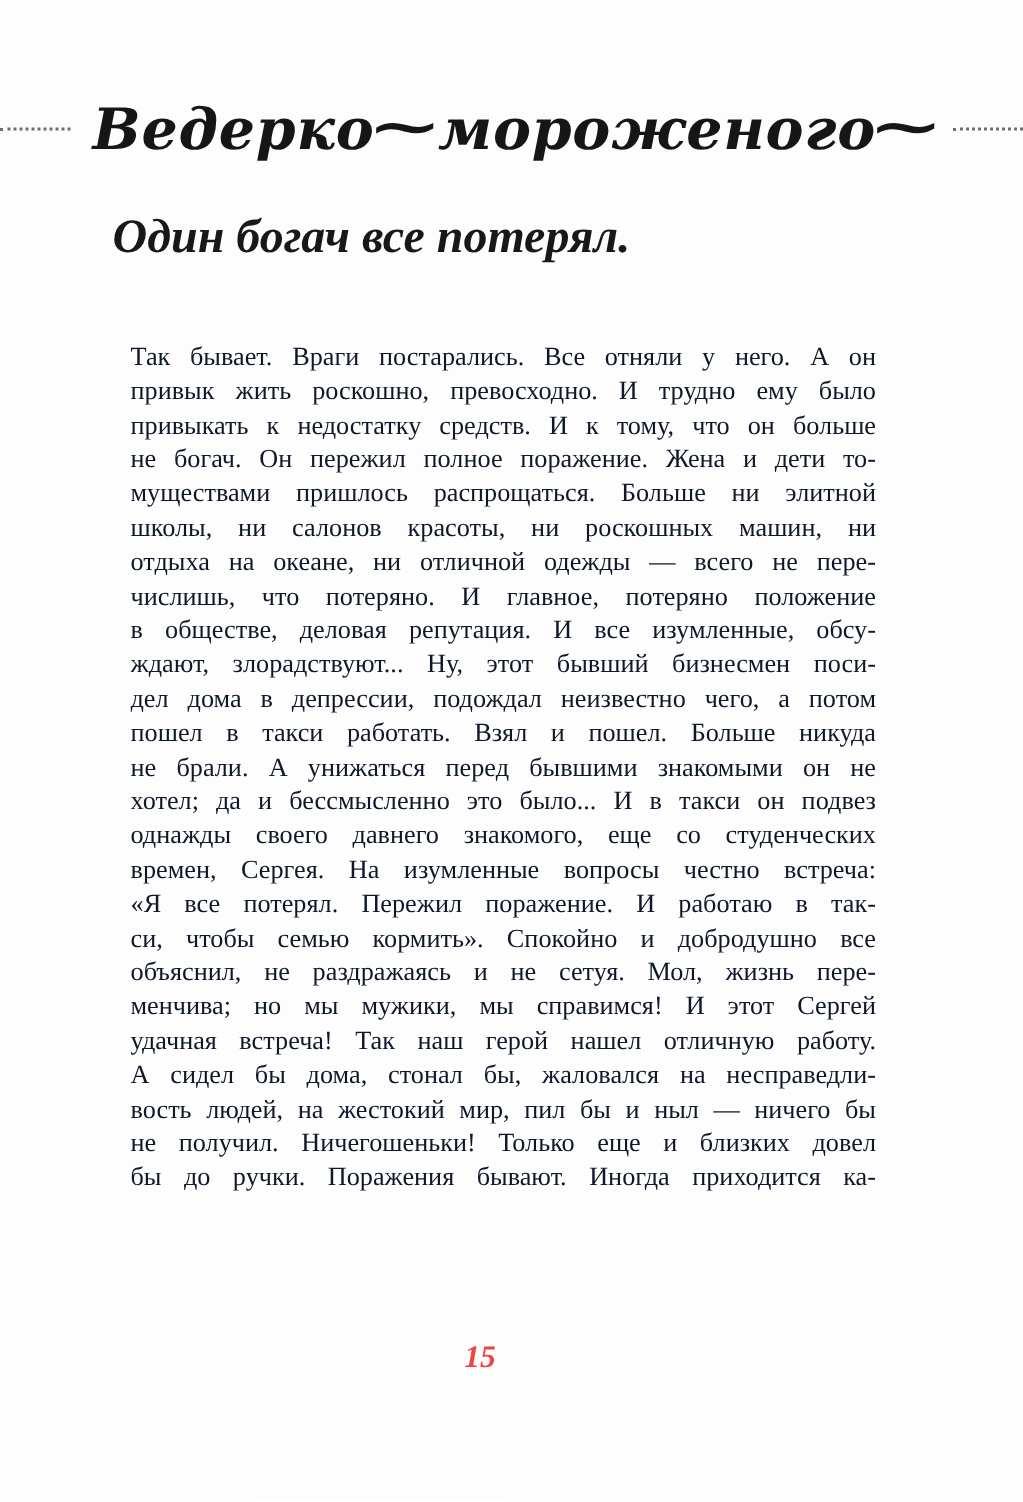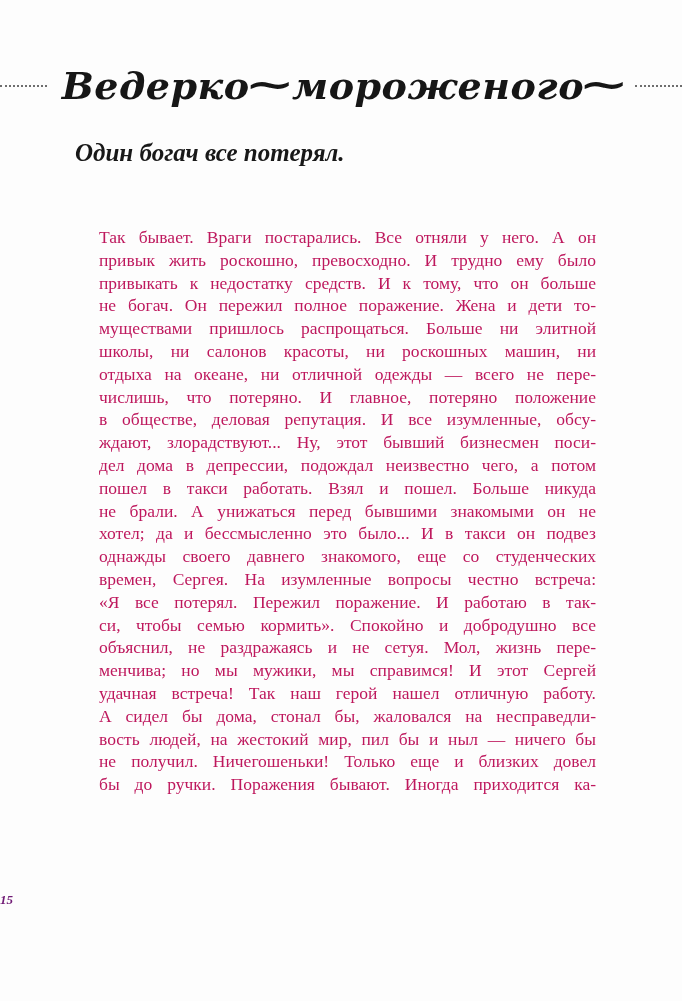--- a/index.html
+++ b/index.html
@@ -61,57 +61,57 @@
     vertical-align: 2px;
   }
 
   
   .story-title {
     position: absolute;
     top: 139px;
     left: 75px;
     margin: 0;
     font-family: "Liberation Serif", serif;
-    font-size: 25px;
+    font-size: 32px;
     font-style: italic;
     font-weight: bold;
     color: #181818;
     white-space: nowrap;
   }
 
   
   .body-text {
     position: absolute;
     top: 226px;
-    left: 99px;
+    left: 87px;
     width: 497px;
     font-size: 17.5px;
     line-height: 22.8px;
-    color: #be185d;
+    color: #0f172a;
   }
   .body-text .line {
     text-align: justify;
     text-align-last: justify;
     -moz-text-align-last: justify;
     white-space: normal;
     overflow: hidden;
     height: 22.8px;
   }
 
   
   .page-number {
     position: absolute;
     top: 892px;
     left: 0;
     width: 640px;
-    text-align: left;
-    font-size: 13px;
+    text-align: center;
+    font-size: 21px;
     font-style: italic;
     font-weight: 600;
-    color: #701a75;
+    color: #ef4444;
   }
 </style>
 </head>
 <body>
 
 <div class="page">
 
   <div class="running-header">
     <span class="dotted-rule"></span>
     <div class="script-title">

